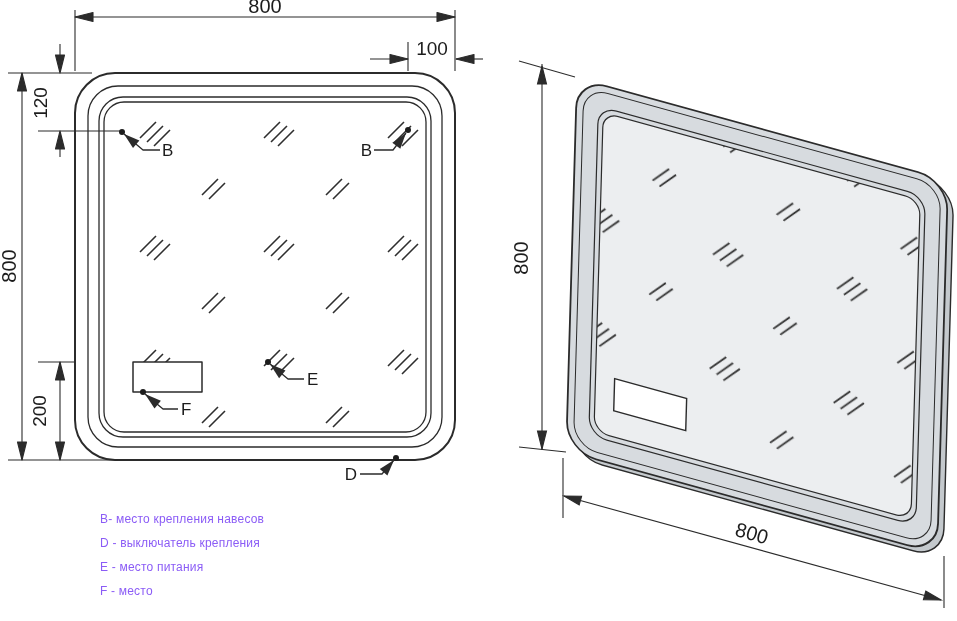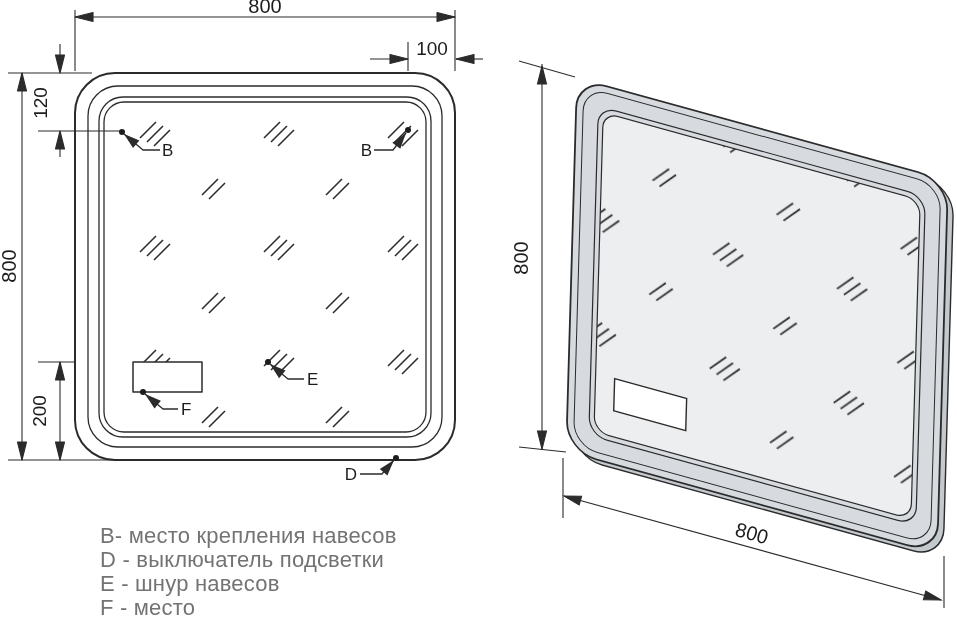--- a/index.html
+++ b/index.html
@@ -8,22 +8,22 @@
     width:957px;height:621px;
     background:#ffffff;
     font-family:"Liberation Sans", sans-serif;
     overflow:hidden;
   }
   .canvas svg{position:absolute;left:0;top:0;}
   .dim-text{font-family:"Liberation Sans", sans-serif;font-size:20px;fill:#1c1c1c;}
   .dim-text-sm{font-family:"Liberation Sans", sans-serif;font-size:19px;fill:#1c1c1c;}
   .marker-text{font-family:"Liberation Sans", sans-serif;font-size:17px;fill:#1c1c1c;}
   .legend{
-    position:absolute;left:100px;top:524px;
-    font-size:22px;color:#737373;line-height:24px;
+    position:absolute;left:100px;top:507px;
+    font-size:12px;color:#8b5cf6;line-height:24px;
     letter-spacing:.2px;
   }
   .legend div{white-space:nowrap;}
 </style>
 </head>
 <body>
 
 <div class="canvas">
   <svg width="957" height="621" viewBox="0 0 957 621">
     <defs>
@@ -155,17 +155,17 @@
         <line x1="564" y1="496" x2="941" y2="600"></line>
         <polygon points="564,496 579.2,504.8 581.6,496.2"></polygon>
         <polygon points="941,600 923.4,599.8 925.8,591.2"></polygon>
       </g>
       <text class="dim-text" x="750" y="540" text-anchor="middle" transform="rotate(15.4 750 540)">800</text>
     </g>
   </svg>
 
   <div class="legend">
     <div>B- место крепления навесов</div>
-    <div>D - выключатель подсветки</div>
-    <div>E - шнур навесов</div>
+    <div>D - выключатель крепления</div>
+    <div>E - место питания</div>
     <div>F - место</div>
   </div>
 </div>
 
 </body></html>

